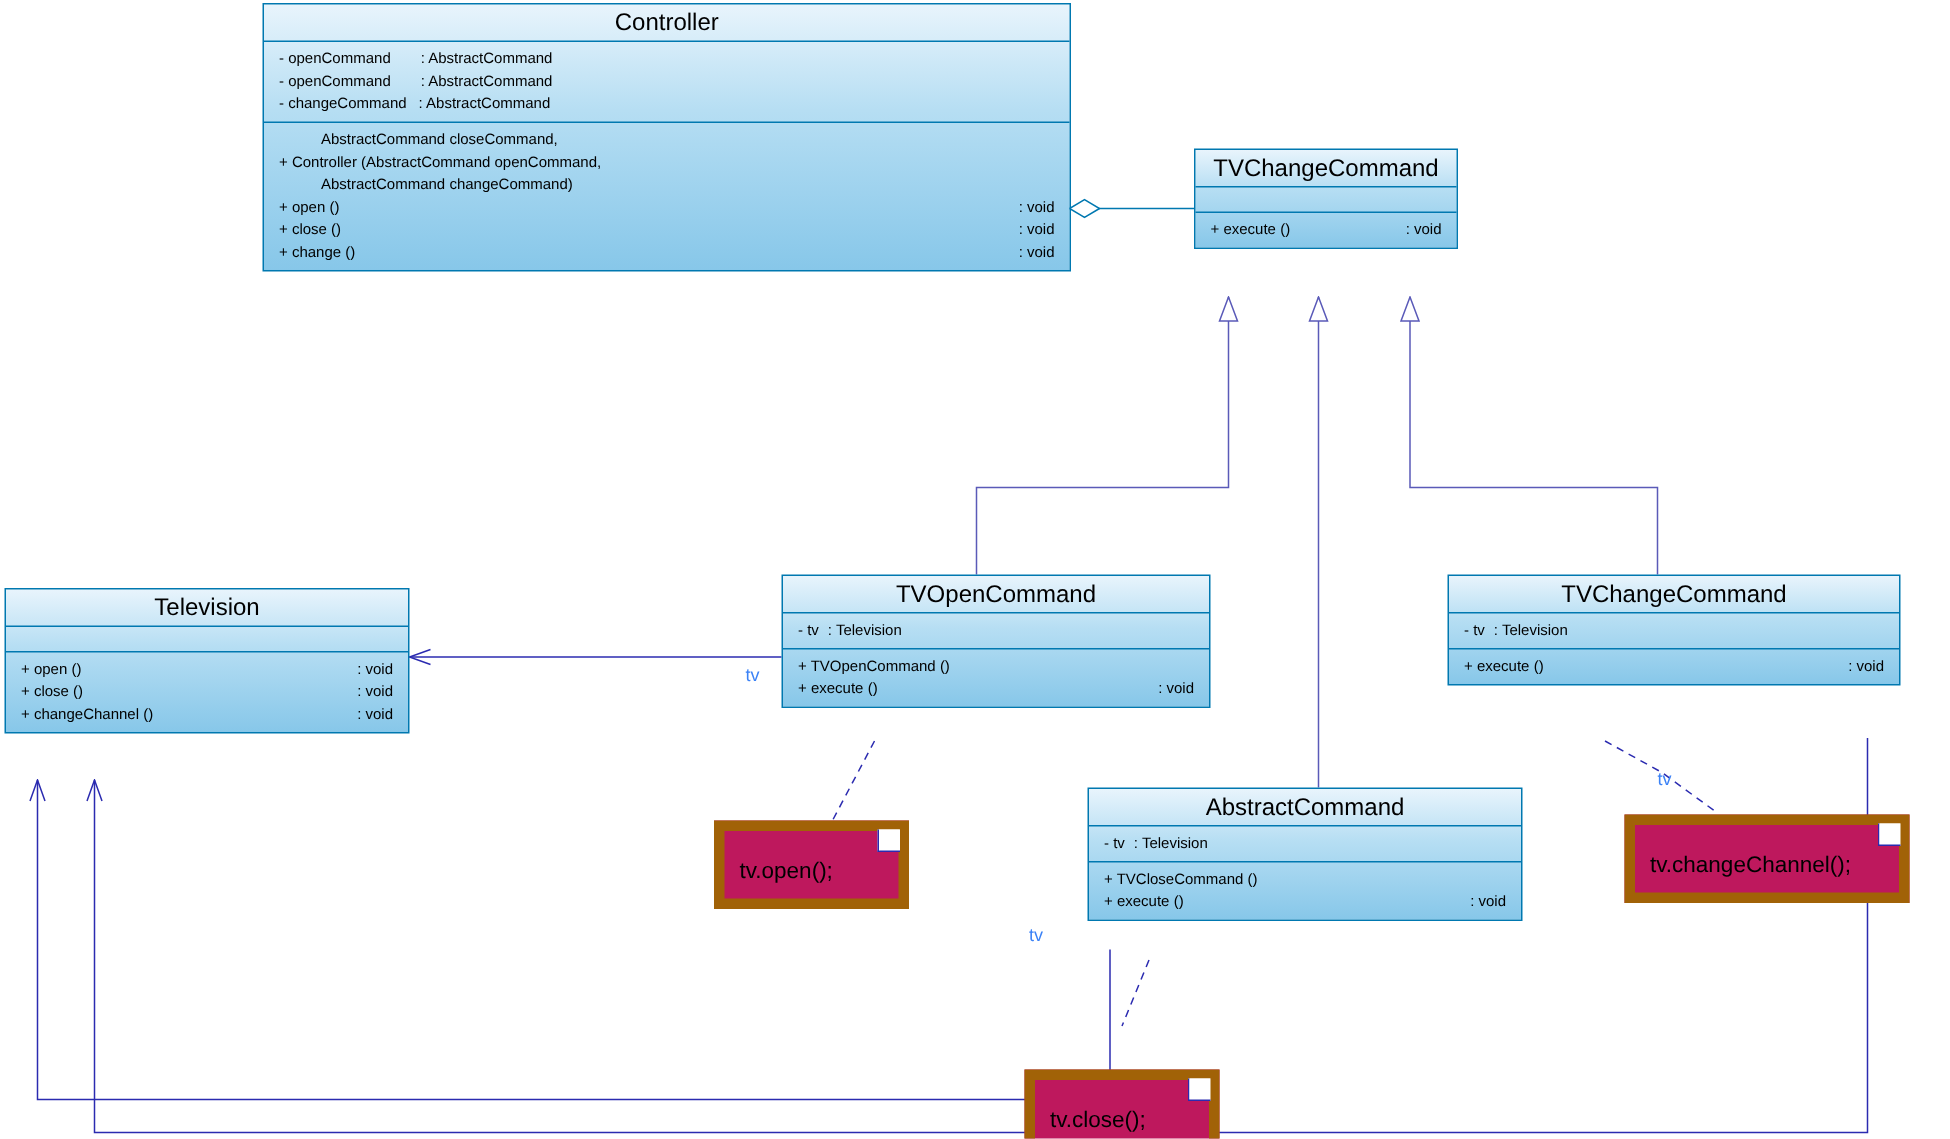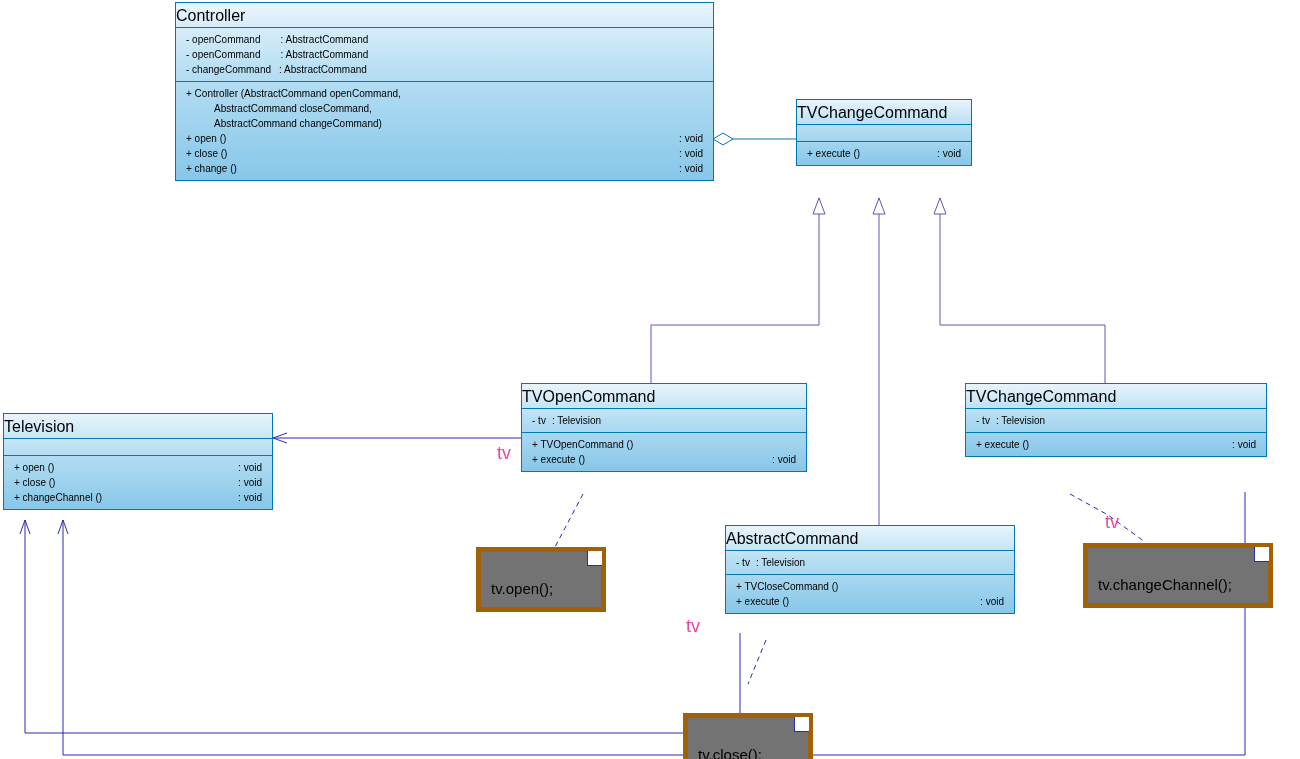--- a/index.html
+++ b/index.html
@@ -15,20 +15,21 @@
     width: 1300px;
     height: 759px;
   }
   .uml-class {
     position: absolute;
     border: 1px solid #0078b0;
     background: linear-gradient(to bottom, #e8f4fc 0%, #b6def3 40%, #87c7e9 100%);
     box-sizing: border-box;
   }
   .uml-title {
+    text-align: center;
     padding: 4px 0 2px 0;
     border-bottom: 1px solid #0078b0;
     font-size: 16px;
   }
   .uml-section {
     border-bottom: 1px solid #0078b0;
     padding: 4px 10px;
     font-size: 10px;
   }
   .uml-section.last {
@@ -42,23 +43,23 @@
     display: flex;
     align-items: baseline;
     white-space: pre;
     line-height: 1.5em;
   }
   .row .left  { flex: 0 0 auto; }
   .row .right { margin-left: auto; padding-left: 12px; }
   .sub { padding-left: 28px; }
   .note {
     position: absolute;
-    background: #737373;
-    border: 5px solid #a16207;
-    padding: 28px 14px 10px 10px;
+    background: #be185d;
+    border: 7px solid #a16207;
+    padding: 18px 14px 10px 10px;
     font-size: 15px;
     box-sizing: border-box;
   }
   .note .fold {
     position: absolute;
     top: -1px; right: -1px;
     width: 14px; height: 14px;
     border-left: 1px solid #2b2bb0;
     border-bottom: 1px solid #2b2bb0;
     background: #fff;
@@ -78,22 +79,22 @@
     border-bottom:14px solid transparent;
   }
   svg.edges {
     position: absolute;
     left: 0; top: 0;
     width: 1300px; height: 759px;
     pointer-events: none;
   }
   .edge-label {
     position: absolute;
-    font-size: 18px;
-    color: #ec4899;
+    font-size: 12px;
+    color: #3b82f6;
     background: transparent;
   }
 </style>
 </head>
 <body>
 
 <div class="canvas">
 
   <svg class="edges">
     <defs>
@@ -126,38 +127,38 @@
   </svg>
 
   <div class="uml-class" style="left:175px; top:2px; width:539px;">
     <div class="uml-title">Controller</div>
     <div class="uml-section">
       <div class="row"><span class="left">- openCommand</span><span class="left" style="padding-left:20px">: AbstractCommand</span></div>
       <div class="row"><span class="left">- openCommand</span><span class="left" style="padding-left:20px">: AbstractCommand</span></div>
       <div class="row"><span class="left">- changeCommand</span><span class="left" style="padding-left:8px">: AbstractCommand</span></div>
     </div>
     <div class="uml-section last">
+      <div class="row sub"><span class="left">AbstractCommand closeCommand,</span></div>
       <div class="row"><span class="left">+ Controller (AbstractCommand openCommand,</span></div>
-      <div class="row sub"><span class="left">AbstractCommand closeCommand,</span></div>
       <div class="row sub"><span class="left">AbstractCommand changeCommand)</span></div>
       <div class="row"><span class="left">+ open ()</span><span class="right">: void</span></div>
       <div class="row"><span class="left">+ close ()</span><span class="right">: void</span></div>
       <div class="row"><span class="left">+ change ()</span><span class="right">: void</span></div>
     </div>
   </div>
 
   <div class="uml-class" style="left:796px; top:99px; width:176px;">
     <div class="uml-title">TVChangeCommand</div>
     <div class="uml-section empty"></div>
     <div class="uml-section last">
       <div class="row"><span class="left">+ execute ()</span><span class="right">: void</span></div>
     </div>
   </div>
 
-  <div class="uml-class" style="left:3px; top:413px; width:270px;">
+  <div class="uml-class" style="left:3px; top:392px; width:270px;">
     <div class="uml-title">Television</div>
     <div class="uml-section empty"></div>
     <div class="uml-section last">
       <div class="row"><span class="left">+ open ()</span><span class="right">: void</span></div>
       <div class="row"><span class="left">+ close ()</span><span class="right">: void</span></div>
       <div class="row"><span class="left">+ changeChannel ()</span><span class="right">: void</span></div>
     </div>
   </div>
 
   <div class="uml-class" style="left:521px; top:383px; width:286px;">

